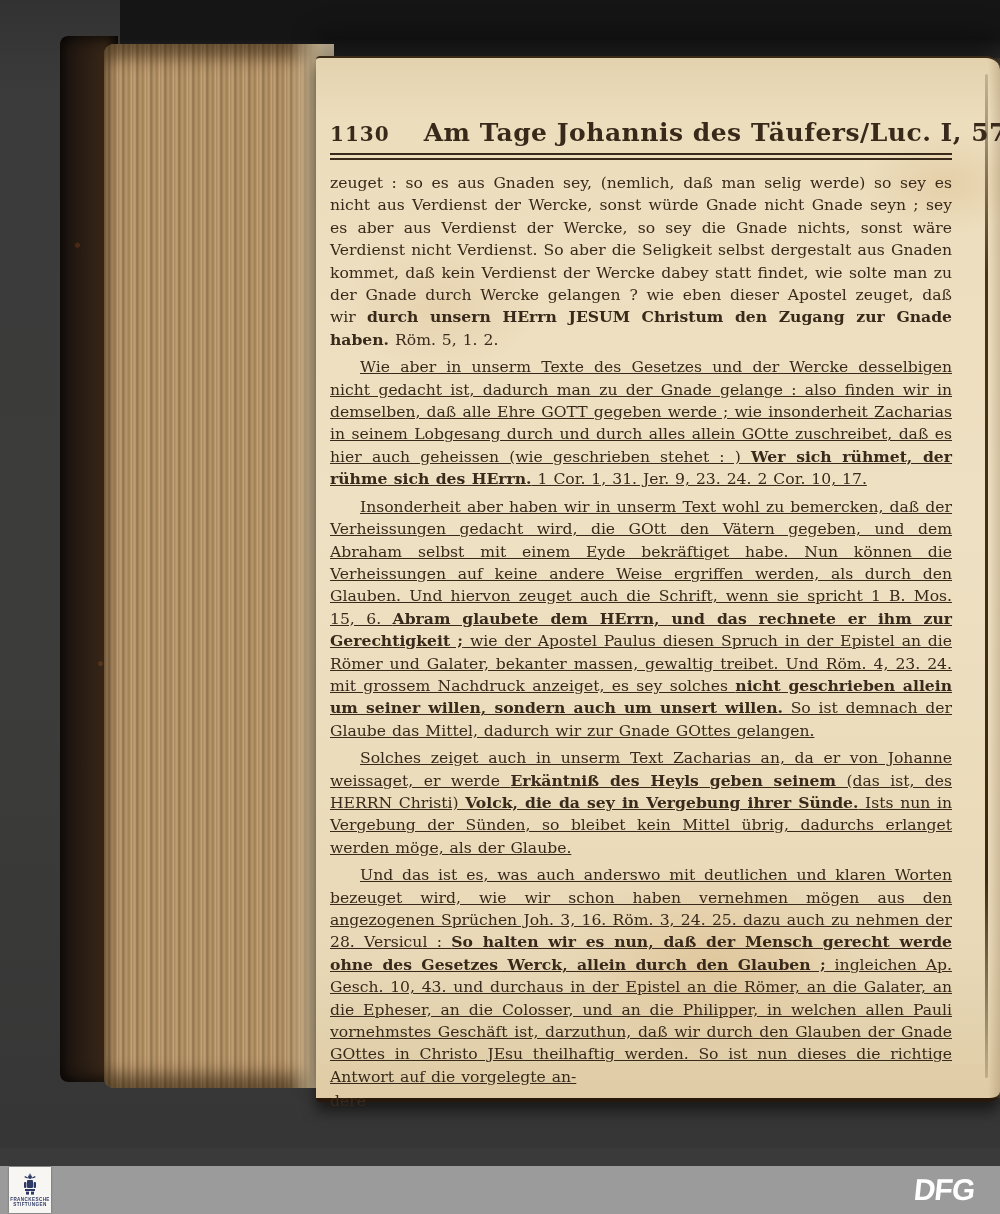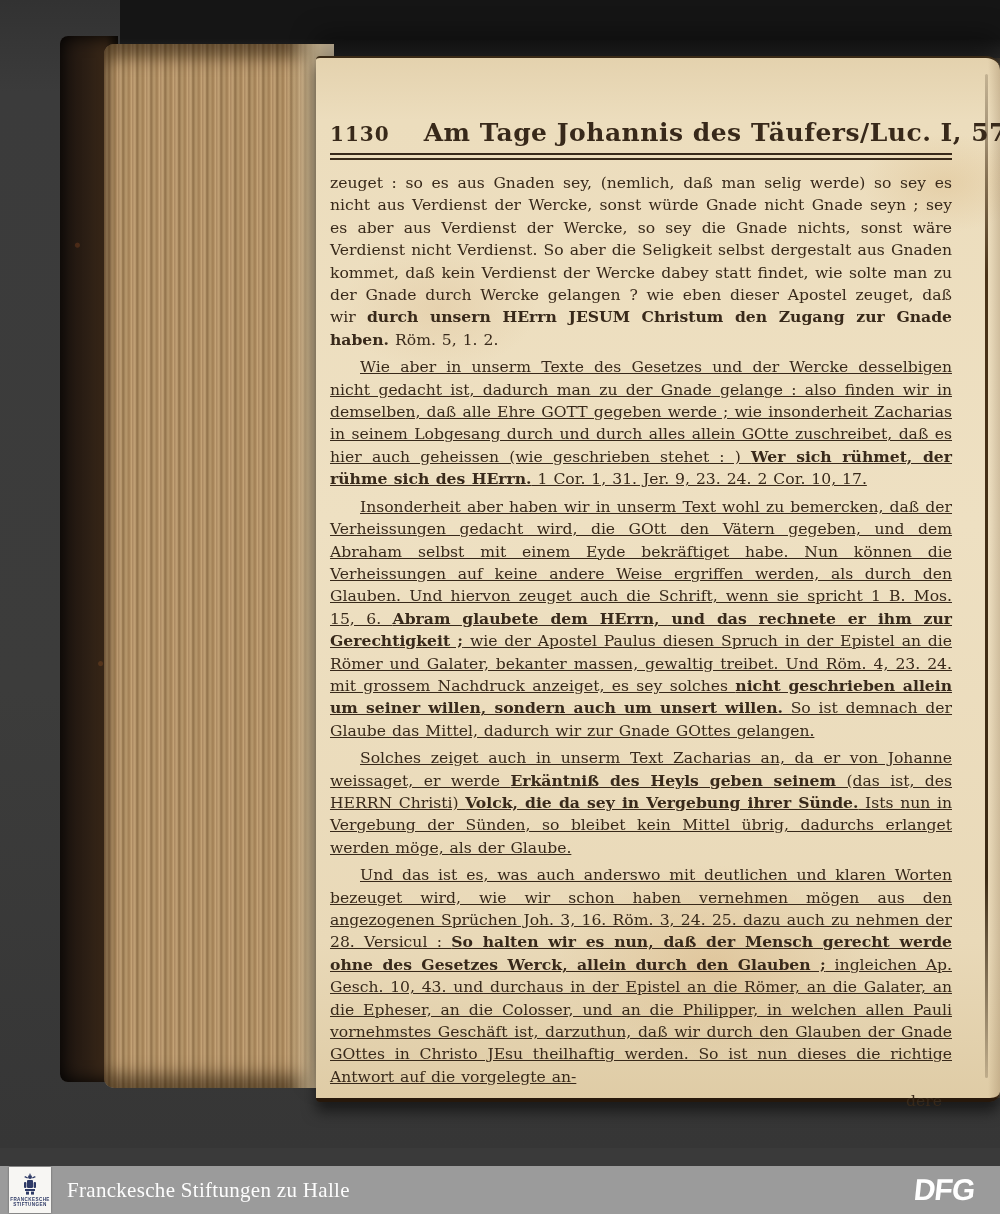--- a/index.html
+++ b/index.html
@@ -65,21 +65,21 @@
   .running-title{font-size:25px;font-weight:bold;letter-spacing:.5px;white-space:nowrap;}
   .header-rule{border-top:2px solid #38291a;border-bottom:2px solid #38291a;height:3px;margin:2px 0 12px 0;}
   .body-text p{
     margin:5px 0 2px 0;
     font-size:15.6px;line-height:22.4px;
     text-align:justify;
     word-spacing:1px;
   }
   .body-text p.indent{text-indent:30px;text-decoration:underline;}
   .body-text .em{font-weight:bold;}
-  .catchword{text-align:right;font-size:15.6px;line-height:22px;padding-right:10px;}
+  .catchword{text-align:left;font-size:15.6px;line-height:22px;padding-right:10px;}
   
   .bottombar{
     position:absolute;left:0;top:1166px;width:1000px;height:48px;
     background:#9b9b9b;display:flex;align-items:center;
   }
   .logo-box{
     width:42px;height:46px;margin-left:9px;background:#f7f6f3;
     display:flex;flex-direction:column;align-items:center;justify-content:center;
     box-shadow:0 0 2px rgba(0,0,0,.4);
   }
@@ -141,15 +141,14 @@
         <rect x="5" y="16" width="10" height="2"></rect>
         <rect x="6" y="18.6" width="3" height="3"></rect>
         <rect x="11" y="18.6" width="3" height="3"></rect>
       </g>
     </svg>
     <div class="logo-text">
       <div>FRANCKESCHE</div>
       <div>STIFTUNGEN</div>
     </div>
   </div>
-  <div class="bar-label">Franckesche Stiftungen zu Halle</div>
   <div class="dfg">DFG</div>
 </div>
 
 </body></html>

